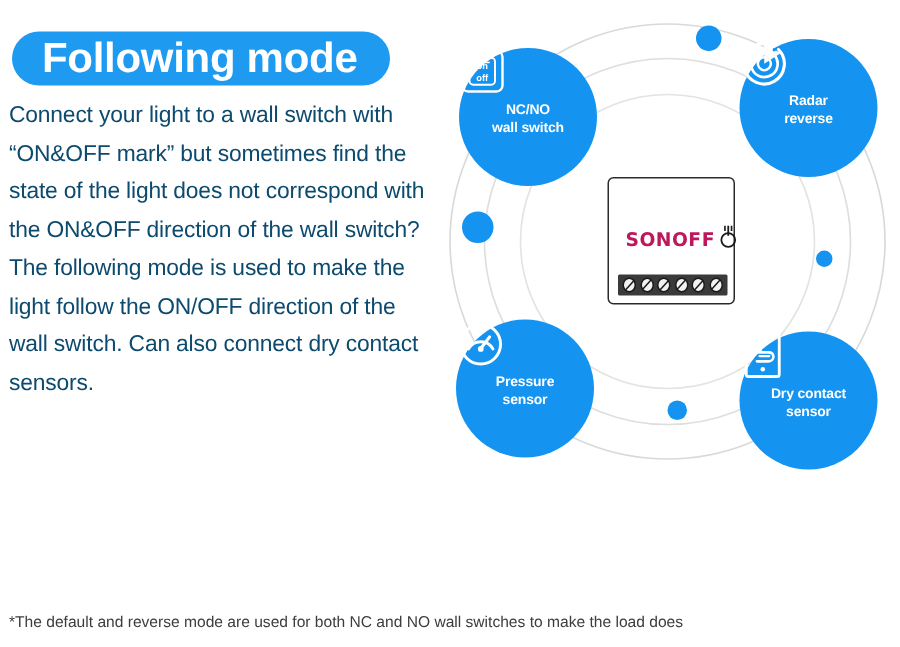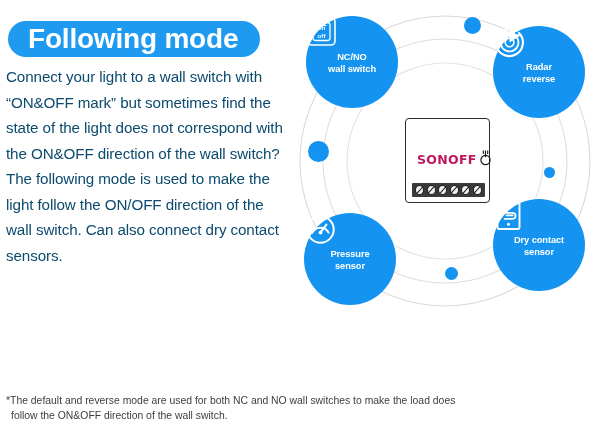--- a/index.html
+++ b/index.html
@@ -88,24 +88,24 @@
     margin-bottom: 3px;
   }
   .node .node-label {
     font-size: 9.3px;
     font-weight: bold;
     line-height: 11.5px;
     letter-spacing: -0.1px;
     white-space: pre-line;
   }
 
-  #node-wall-switch { left: 16px; top: 8px; width: 92px; height: 92px; }
+  #node-wall-switch { left: 16px; top: 24px; width: 92px; height: 92px; }
   #node-radar       { left: 203px; top: 18px; width: 92px; height: 92px; }
   #node-pressure    { left: 14px; top: 205px; width: 92px; height: 92px; }
-  #node-dry-contact { left: 203px; top: 191px; width: 92px; height: 92px; justify-content: center; }
+  #node-dry-contact { left: 203px; top: 213px; width: 92px; height: 92px; justify-content: center; }
 
   .dot {
     position: absolute;
     border-radius: 50%;
     background: #1494f0;
   }
   #dot-top    { left: 174px; top: 9px;  width: 17px; height: 17px; }
   #dot-left   { left: 18px;  top: 133px; width: 21px; height: 21px; }
   #dot-right  { left: 254px; top: 159px; width: 11px; height: 11px; }
   #dot-bottom { left: 155px; top: 259px; width: 13px; height: 13px; }
@@ -280,16 +280,15 @@
         <span class="screw"></span>
         <span class="screw"></span>
         <span class="screw"></span>
         <span class="screw"></span>
       </div>
     </div>
   </div>
 
   <div class="footer-note">
     <span>*The default and reverse mode are used for both NC and NO wall switches to make the load does</span>
-    <span class="l2">follow the ON&amp;OFF direction of the wall switch.</span>
   </div>
 
 </div>
 
 </body></html>

